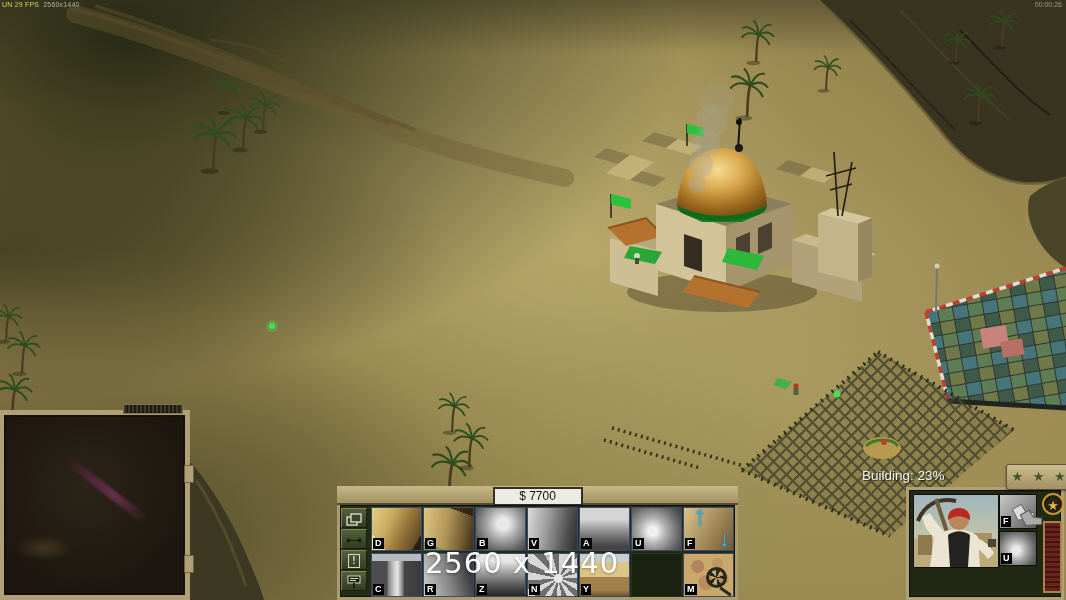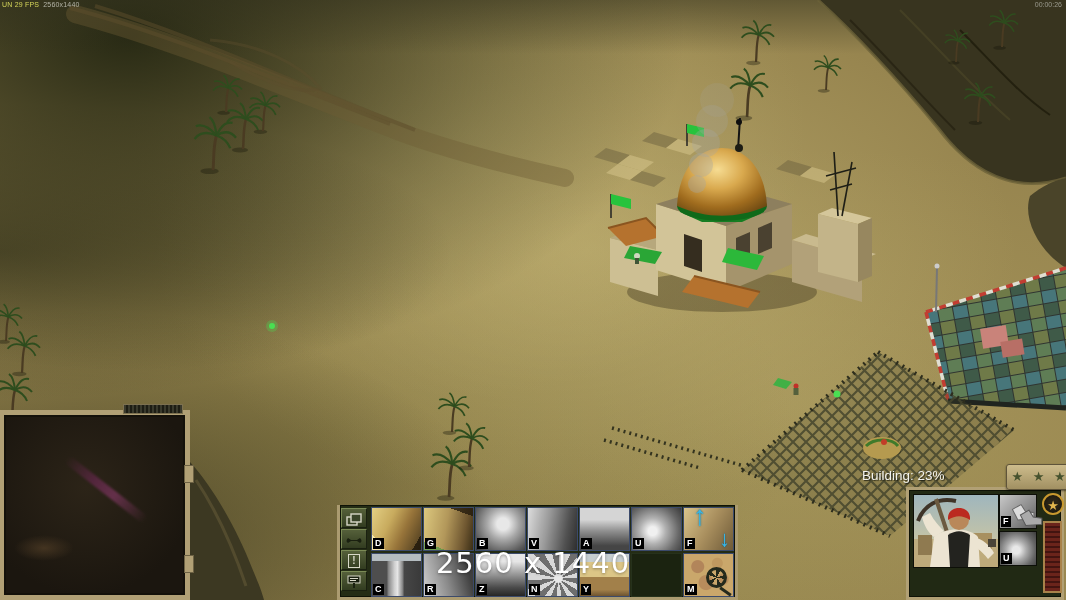--- a/index.html
+++ b/index.html
@@ -15,21 +15,21 @@
       radial-gradient(ellipse at 55% 42%, rgba(205,190,125,.5), transparent 52%),
       radial-gradient(ellipse at 44% 22%, rgba(190,175,110,.45), transparent 40%),
       radial-gradient(ellipse at 30% 72%, rgba(125,115,62,.5), transparent 45%),
       radial-gradient(ellipse at 76% 68%, rgba(185,170,105,.4), transparent 45%),
       radial-gradient(ellipse at 64% 90%, rgba(150,138,80,.5), transparent 40%);}
   .scene-svg{position:absolute;left:0;top:0;}
   
   .debug-left{position:absolute;left:2px;top:1px;font-size:7px;line-height:8px;letter-spacing:.2px;}
   .debug-left .d1{color:#d6d65a;} .debug-left .d2{color:#b3b3a6;margin-left:4px;}
   .timer{position:absolute;right:4px;top:1px;font-size:7px;color:#9a9a8e;}
-  .watermark{position:absolute;left:533px;top:546px;transform:translateX(-50%);
+  .watermark{position:absolute;left:522px;top:546px;transform:translateX(-50%);
     font-size:29px;color:#fff;letter-spacing:1px;white-space:nowrap;z-index:40;
     text-shadow:0 1px 3px rgba(0,0,0,.35);font-family:"DejaVu Sans",sans-serif;}
   .status-text{position:absolute;left:862px;top:468px;font-size:13.5px;color:#f2f2ee;
     text-shadow:1px 1px 1px rgba(20,20,10,.8);z-index:30;}
   
   .minimap{position:absolute;left:0;top:410px;width:190px;height:190px;box-sizing:border-box;
     border:5px solid #b1a075;border-left-width:4px;background:#1c1710;z-index:20;
     box-shadow:inset 0 0 0 2px #14110a;}
   .mm-inner{position:absolute;inset:2px;background:
     radial-gradient(circle at 45% 40%, #2c2418, #1b160f 75%);overflow:hidden;}
@@ -315,20 +315,23 @@
     <div class="mm-tab"></div>
     <div class="mm-inner">
       <div class="mm-streak"></div>
       <div class="mm-streak2"></div>
     </div>
     <div class="mm-notch n1"></div>
     <div class="mm-notch n2"></div>
   </div>
 
   <div class="cmdbar">
+    <div class="money-strip">
+      <div class="money-box">$ 7700</div>
+    </div>
     <div class="cmd-main">
       <div class="side-col">
         <button class="side-btn">
           <svg width="16" height="13">
             <rect x="1" y="4" width="10" height="8" fill="none" stroke="#d8d8c8" stroke-width="1.4"></rect>
             <rect x="5" y="1" width="10" height="8" fill="#3a452a" stroke="#d8d8c8" stroke-width="1.4"></rect>
           </svg>
         </button>
         <button class="side-btn">
           <svg width="16" height="12">

